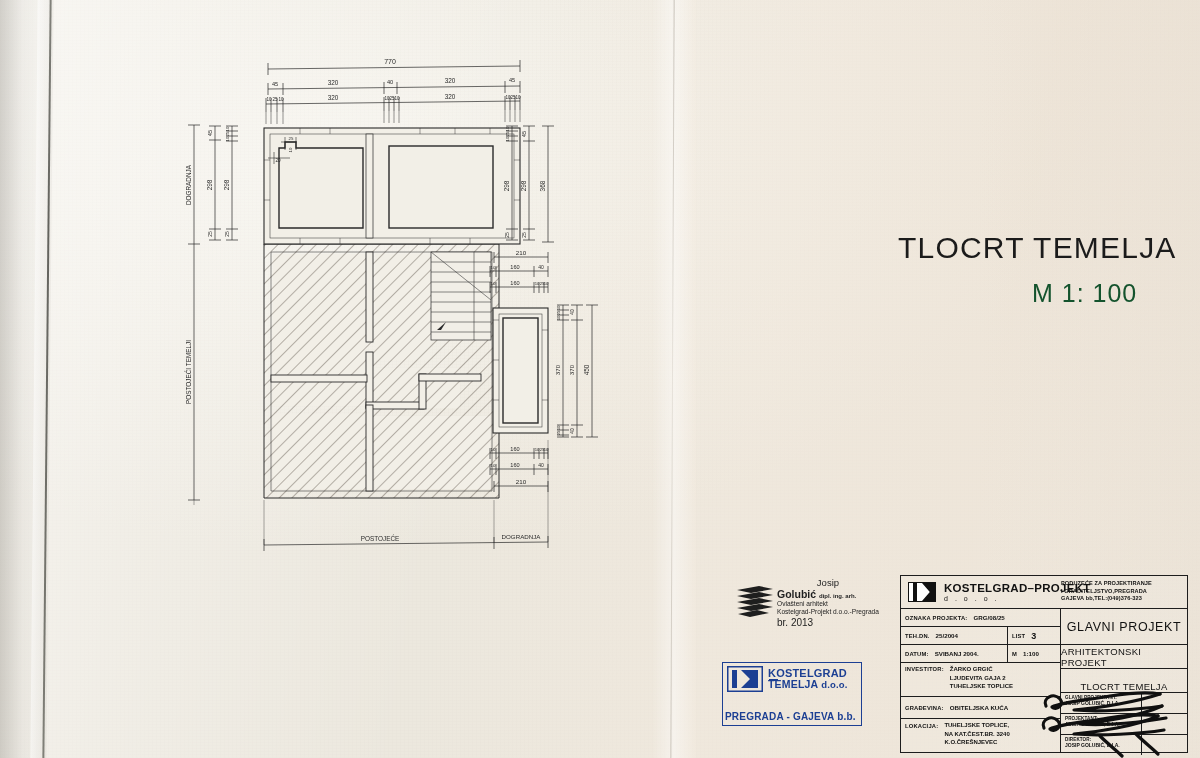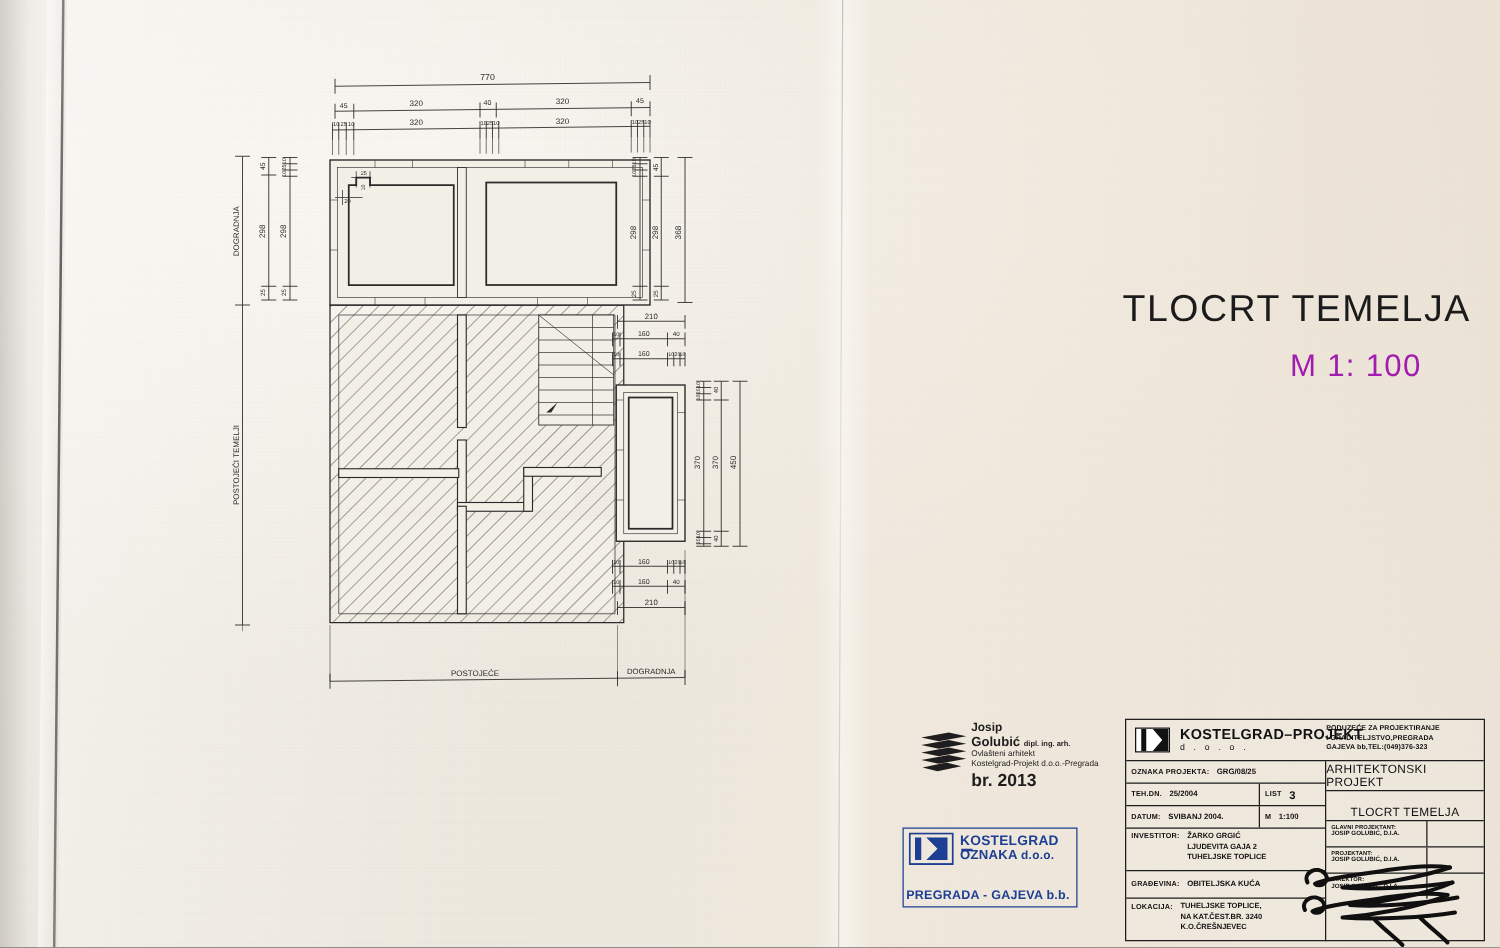--- a/index.html
+++ b/index.html
@@ -109,38 +109,38 @@
     font-size: 30px;
     letter-spacing: 1.2px;
     color: #1b1b1b;
     white-space: nowrap;
   }
   .sheet-scale {
     position: absolute;
     left: 1032px; top: 279px;
     font-size: 25px;
     letter-spacing: 1px;
-    color: #a21caf;
+    color: #14532d;
     white-space: nowrap;
   }
 
   
   .arch-stamp {
     position: absolute;
     left: 735px; top: 578px;
     width: 160px;
     color: #1e1e1e;
   }
   .arch-stamp .lines { position: absolute; left: 0; top: 6px; }
   .arch-stamp .txt { position: absolute; left: 42px; top: 0; line-height: 1.12; }
-  .arch-stamp .nm1 { font-size: 9.5px; font-weight: bold; }
+  .arch-stamp .nm1 { font-size: 9.5px; font-weight: normal; text-align: center; }
   .arch-stamp .nm2 { font-size: 10.5px; font-weight: bold; }
   .arch-stamp .nm2 small { font-size: 6px; }
   .arch-stamp .sm { font-size: 6.6px; }
-  .arch-stamp .br { font-size: 14px; font-weight: bold; margin-top: 2px; }
+  .arch-stamp .br { font-size: 10px; font-weight: normal; margin-top: 2px; }
 
   
   .blue-stamp {
     position: absolute;
     left: 722px; top: 662px;
     width: 140px; height: 64px;
     border: 1.5px solid #1c3f93;
     color: #1c3f93;
     box-sizing: border-box;
   }
@@ -580,21 +580,21 @@
   <div class="blue-stamp">
     <div class="row1">
       <svg width="36" height="26" viewBox="0 0 36 26" xmlns="http://www.w3.org/2000/svg">
         <rect x="0.75" y="0.75" width="34.5" height="24.5" fill="none" stroke="#1c3f93" stroke-width="1.5"></rect>
         <rect x="5" y="4" width="5" height="18" fill="#1c3f93"></rect>
         <path d="M14 4 L31 4 L31 22 L14 22 L23 13 Z" fill="#1c3f93"></path>
       </svg>
       <div class="ktxt">
         <div class="k1">KOSTELGRAD</div>
         <div class="k2">
-          <span>OZNAKA</span>
+          <span>TEMELJA</span>
           <i>d.o.o.</i>
         </div>
       </div>
     </div>
     <div class="kdash"></div>
     <div class="krow">PREGRADA - GAJEVA b.b.</div>
   </div>
 
   <div class="title-block">
 
@@ -667,20 +667,23 @@
           <div class="tb-multi">
             <div>TUHELJSKE TOPLICE,</div>
             <div>NA KAT.ČEST.BR. 3240</div>
             <div>K.O.ČREŠNJEVEC</div>
           </div>
         </div>
 
       </div>
 
       <div class="tb-right">
+        <div class="tb-r-big" style="height:36px">
+          <span>GLAVNI PROJEKT</span>
+        </div>
         <div class="tb-r-med" style="height:24px">
           <span>ARHITEKTONSKI PROJEKT</span>
         </div>
         <div class="tb-r-med" style="height:24px">
           <span>TLOCRT TEMELJA</span>
         </div>
 
         <div class="tb-sig" style="height:21px">
           <div class="tb-sig-l">
             <div class="t1">GLAVNI PROJEKTANT:</div>

